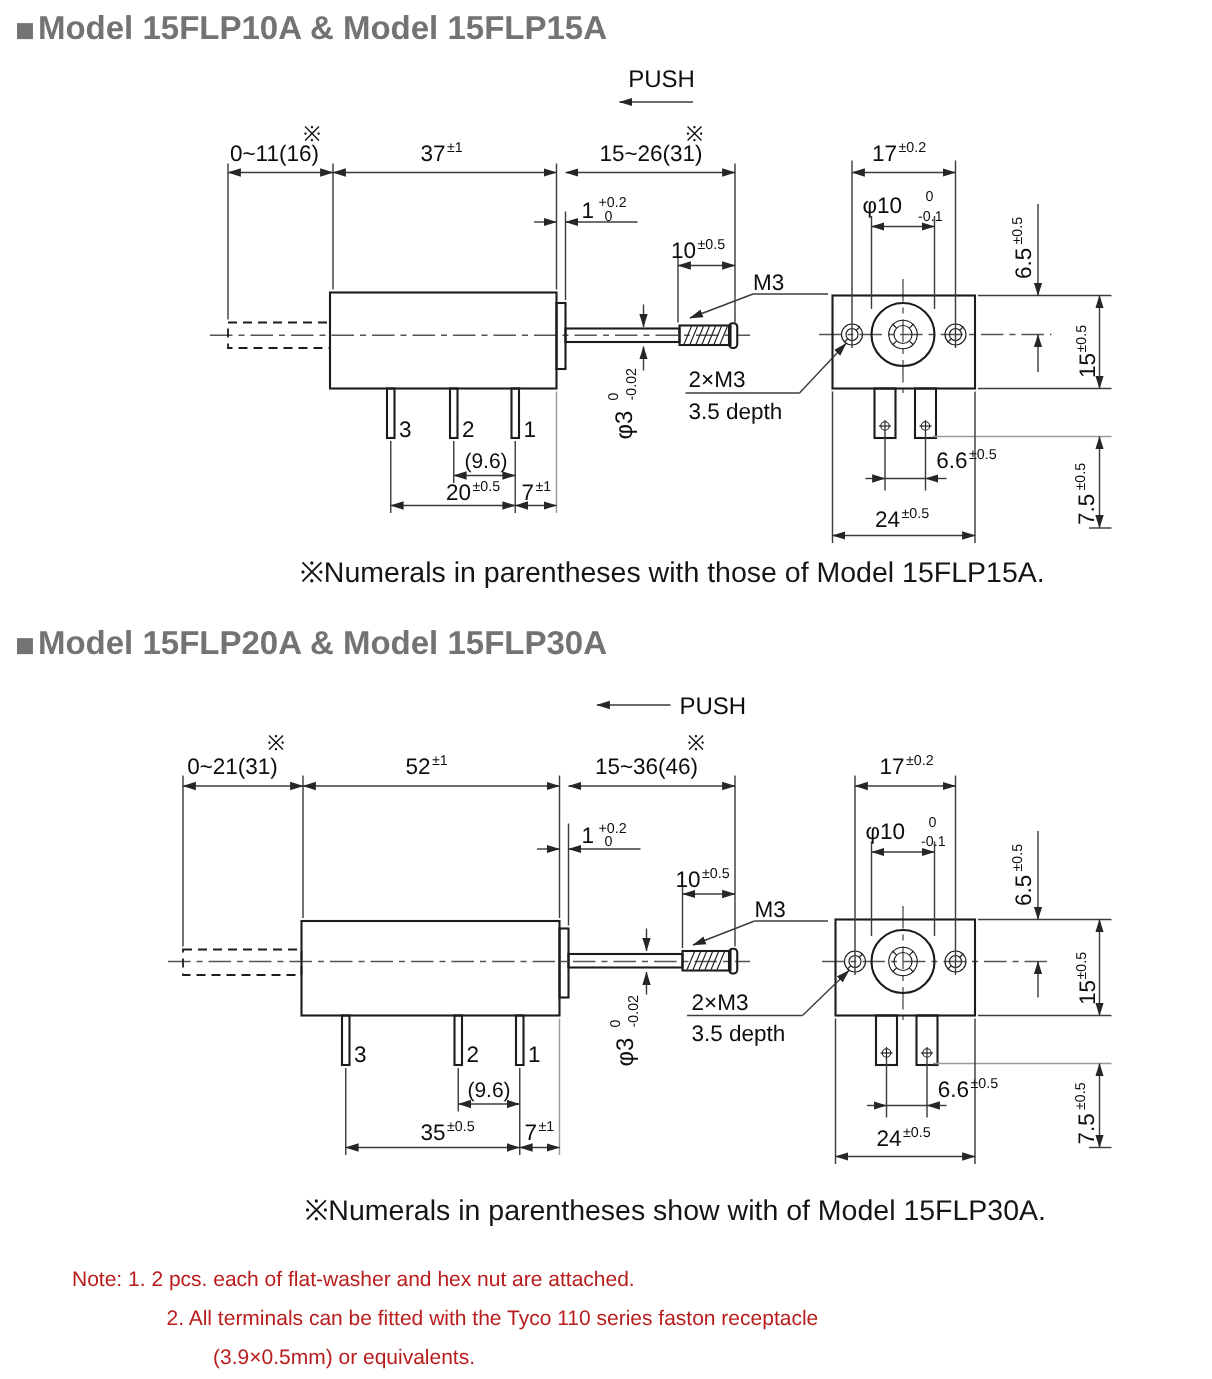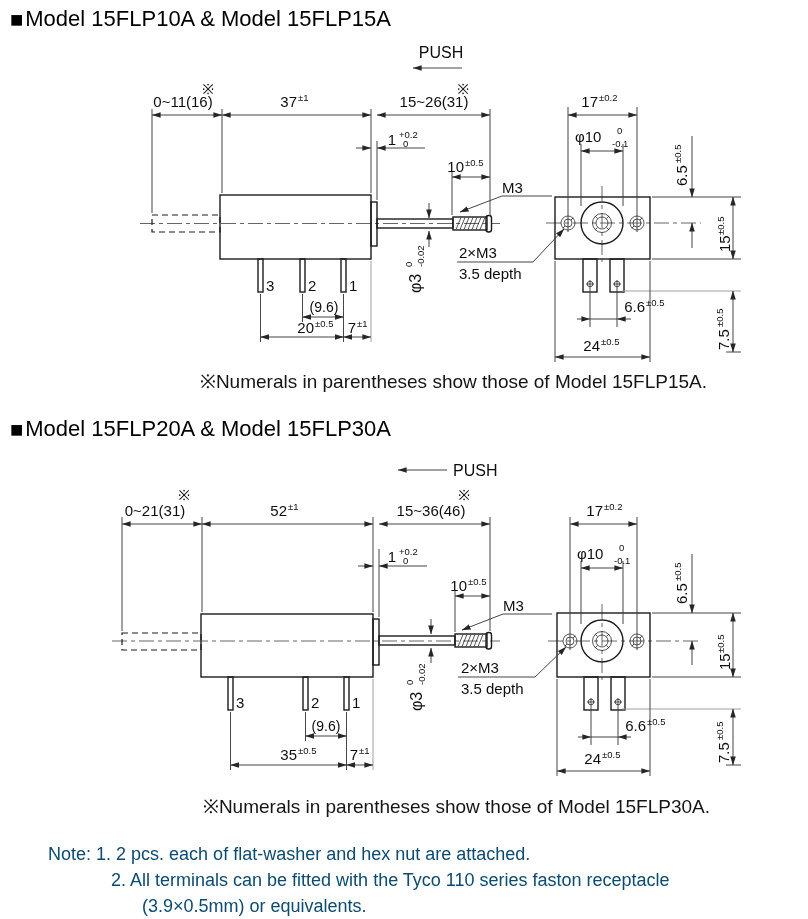--- a/index.html
+++ b/index.html
@@ -1,21 +1,21 @@
 <!DOCTYPE html>
 <html><head>
 <meta charset="utf-8">
 <style>
   html,body{margin:0;padding:0;background:#ffffff;}
   body{width:808px;height:919px;position:relative;font-family:"Liberation Sans",sans-serif;overflow:hidden;}
   .abs{position:absolute;}
-  .title{font-weight:normal;font-size:22px;color:#000000;letter-spacing:0px;white-space:nowrap;}
+  .title{font-weight:bold;font-size:22px;color:#737373;letter-spacing:0px;white-space:nowrap;}
   .title .sq{display:inline-block;transform:translateY(1px);margin-right:2px;}
   .footnote{font-size:19px;color:#151515;white-space:nowrap;}
-  .note{font-size:18px;color:#0c4a6e;white-space:nowrap;}
+  .note{font-size:14px;color:#b91c1c;white-space:nowrap;}
   svg{position:absolute;left:0;top:0;}
   svg text{fill:#0e0e0e;}
   .t{font-size:15px;}
   .tp{font-size:16px;}
   .tm{font-size:14px;}
   .ts{font-size:9.5px;}
   .p{fill:none;stroke:#1c1c1c;stroke-width:1.4;}
   .h{stroke:#1c1c1c;stroke-width:0.75;fill:none;}
   .d{stroke:#3c3c3c;stroke-width:0.95;fill:none;}
   .dg{stroke:#9a9a9a;stroke-width:0.95;fill:none;}
@@ -24,22 +24,22 @@
   .mid{text-anchor:middle;}
   .end{text-anchor:end;}
 </style>
 </head>
 <body>
 
 <div class="title abs" style="left:10px;top:6px"><span class="sq">■</span><span>Model 15FLP10A &amp; Model 15FLP15A</span></div>
 
 <div class="title abs" style="left:10px;top:416px"><span class="sq">■</span><span>Model 15FLP20A &amp; Model 15FLP30A</span></div>
 
-<div class="footnote abs" style="left:200px;top:368px">※Numerals in parentheses show those of Model 15FLP15A.</div>
-<div class="footnote abs" style="left:203px;top:793px">※Numerals in parentheses show those of Model 15FLP30A.</div>
+<div class="footnote abs" style="left:200px;top:368px">※Numerals in parentheses with those of Model 15FLP15A.</div>
+<div class="footnote abs" style="left:203px;top:793px">※Numerals in parentheses show with of Model 15FLP30A.</div>
 
 <div class="note abs" style="left:48px;top:844px"><span>Note:</span> <span>1. 2 pcs. each of flat-washer and hex nut are attached.</span></div>
 <div class="note abs" style="left:111px;top:870px"><span>2. All terminals can be fitted with the Tyco 110 series faston receptacle</span></div>
 <div class="note abs" style="left:142px;top:896px"><span>(3.9×0.5mm) or equivalents.</span></div>
 
 <svg width="808" height="919" viewBox="0 0 808 919">
   <defs>
     <marker id="ah" viewBox="0 0 9 7" refX="8.6" refY="3.5" markerWidth="9" markerHeight="7" orient="auto-start-reverse" markerUnits="userSpaceOnUse">
       <path d="M0,0.7 9,3.5 0,6.3Z" fill="#262626"></path>
     </marker>

